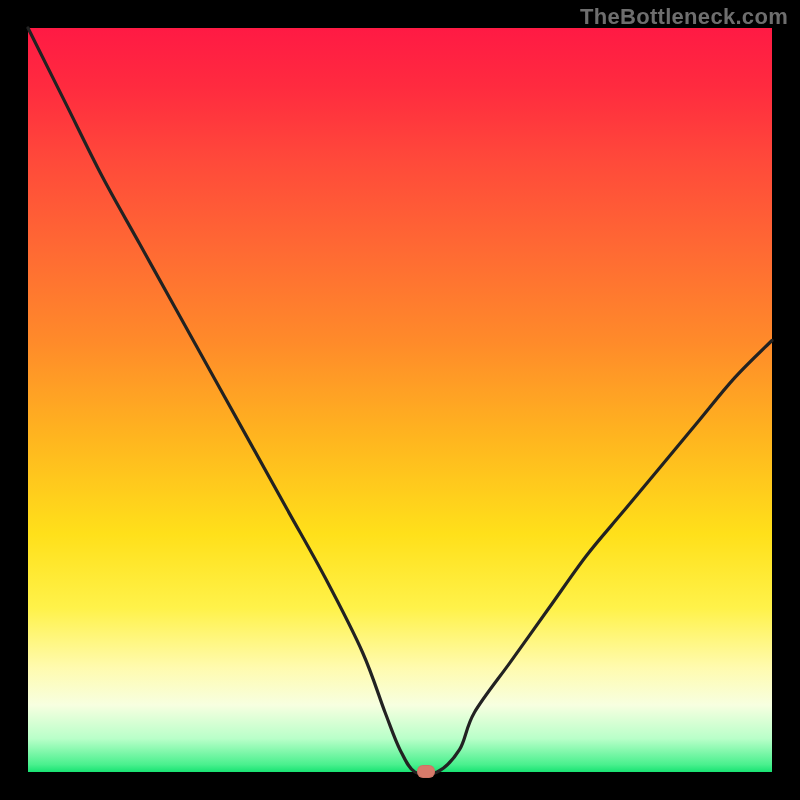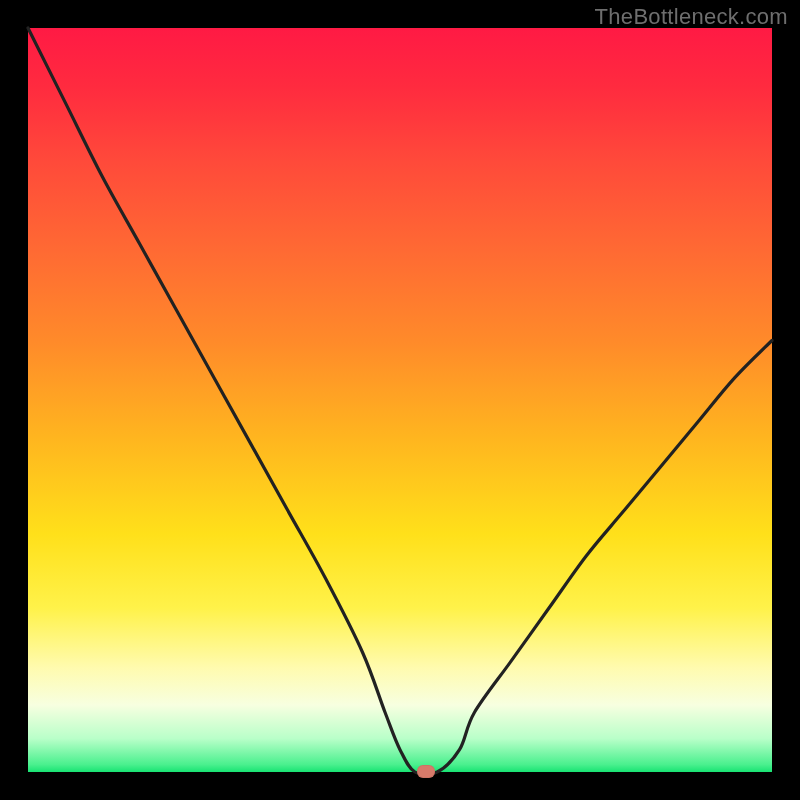--- a/index.html
+++ b/index.html
@@ -16,21 +16,21 @@
     width: 800px;
     height: 800px;
     background: #000;
   }
   .watermark {
     position: absolute;
     top: 4px;
     right: 12px;
     color: #6e6e6e;
     font-size: 22px;
-    font-weight: 400;
+    font-weight: 700;
     letter-spacing: 0.3px;
     user-select: none;
   }
   
   .plot {
     position: absolute;
     left: 28px;
     top: 28px;
     width: 744px;
     height: 744px;

